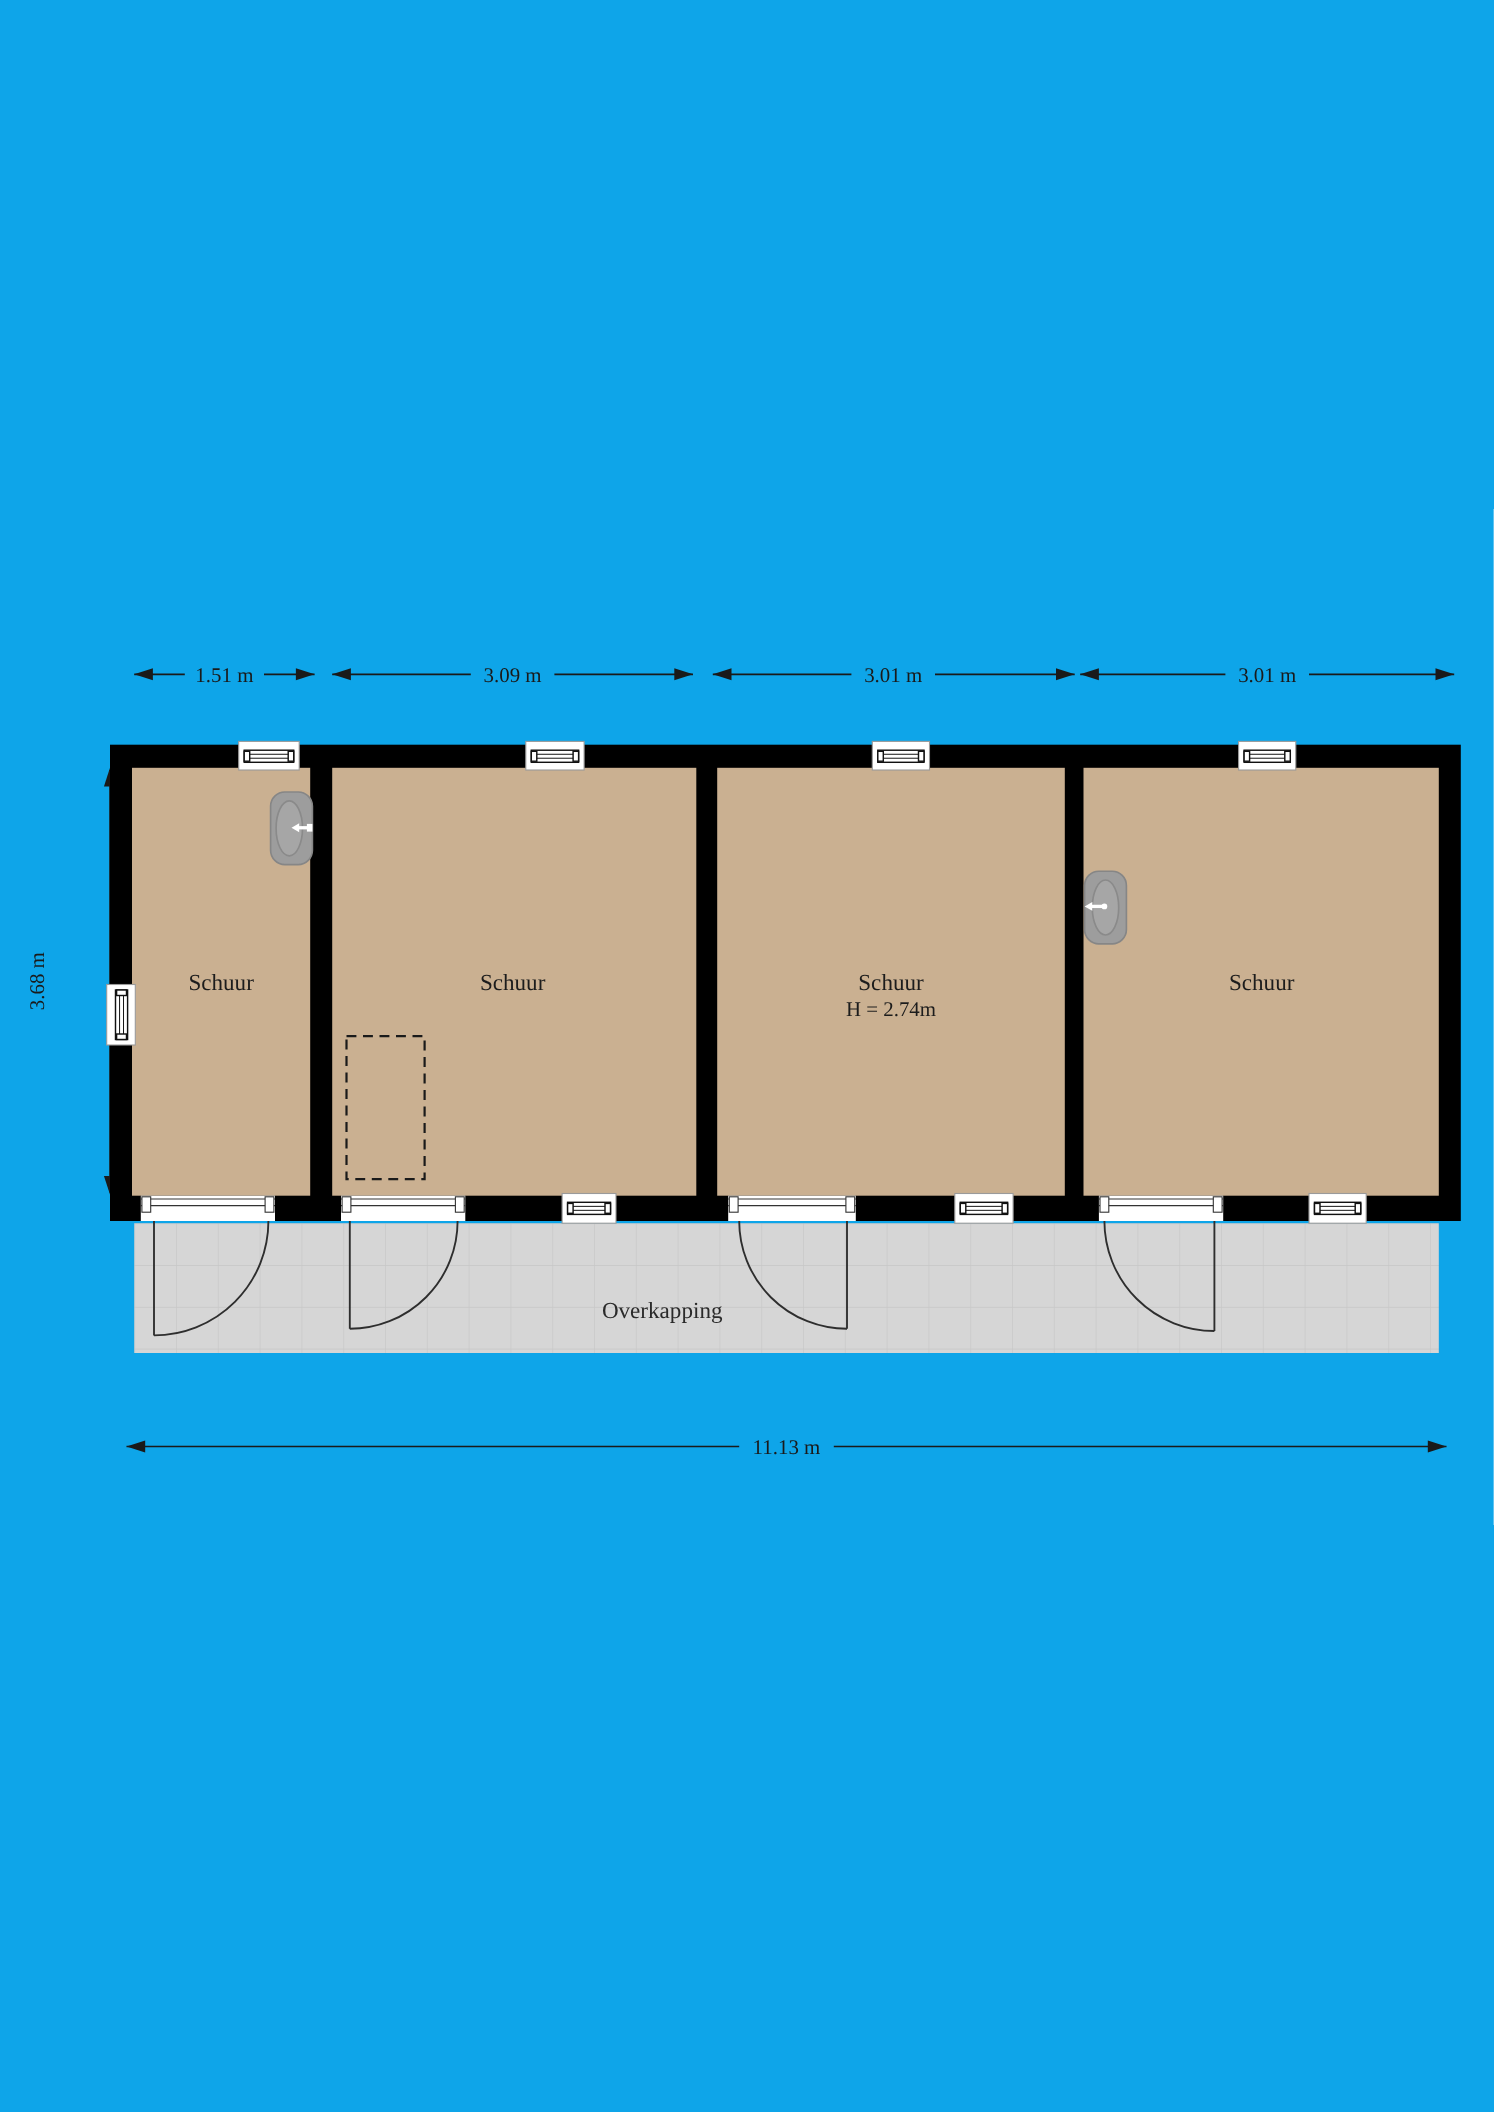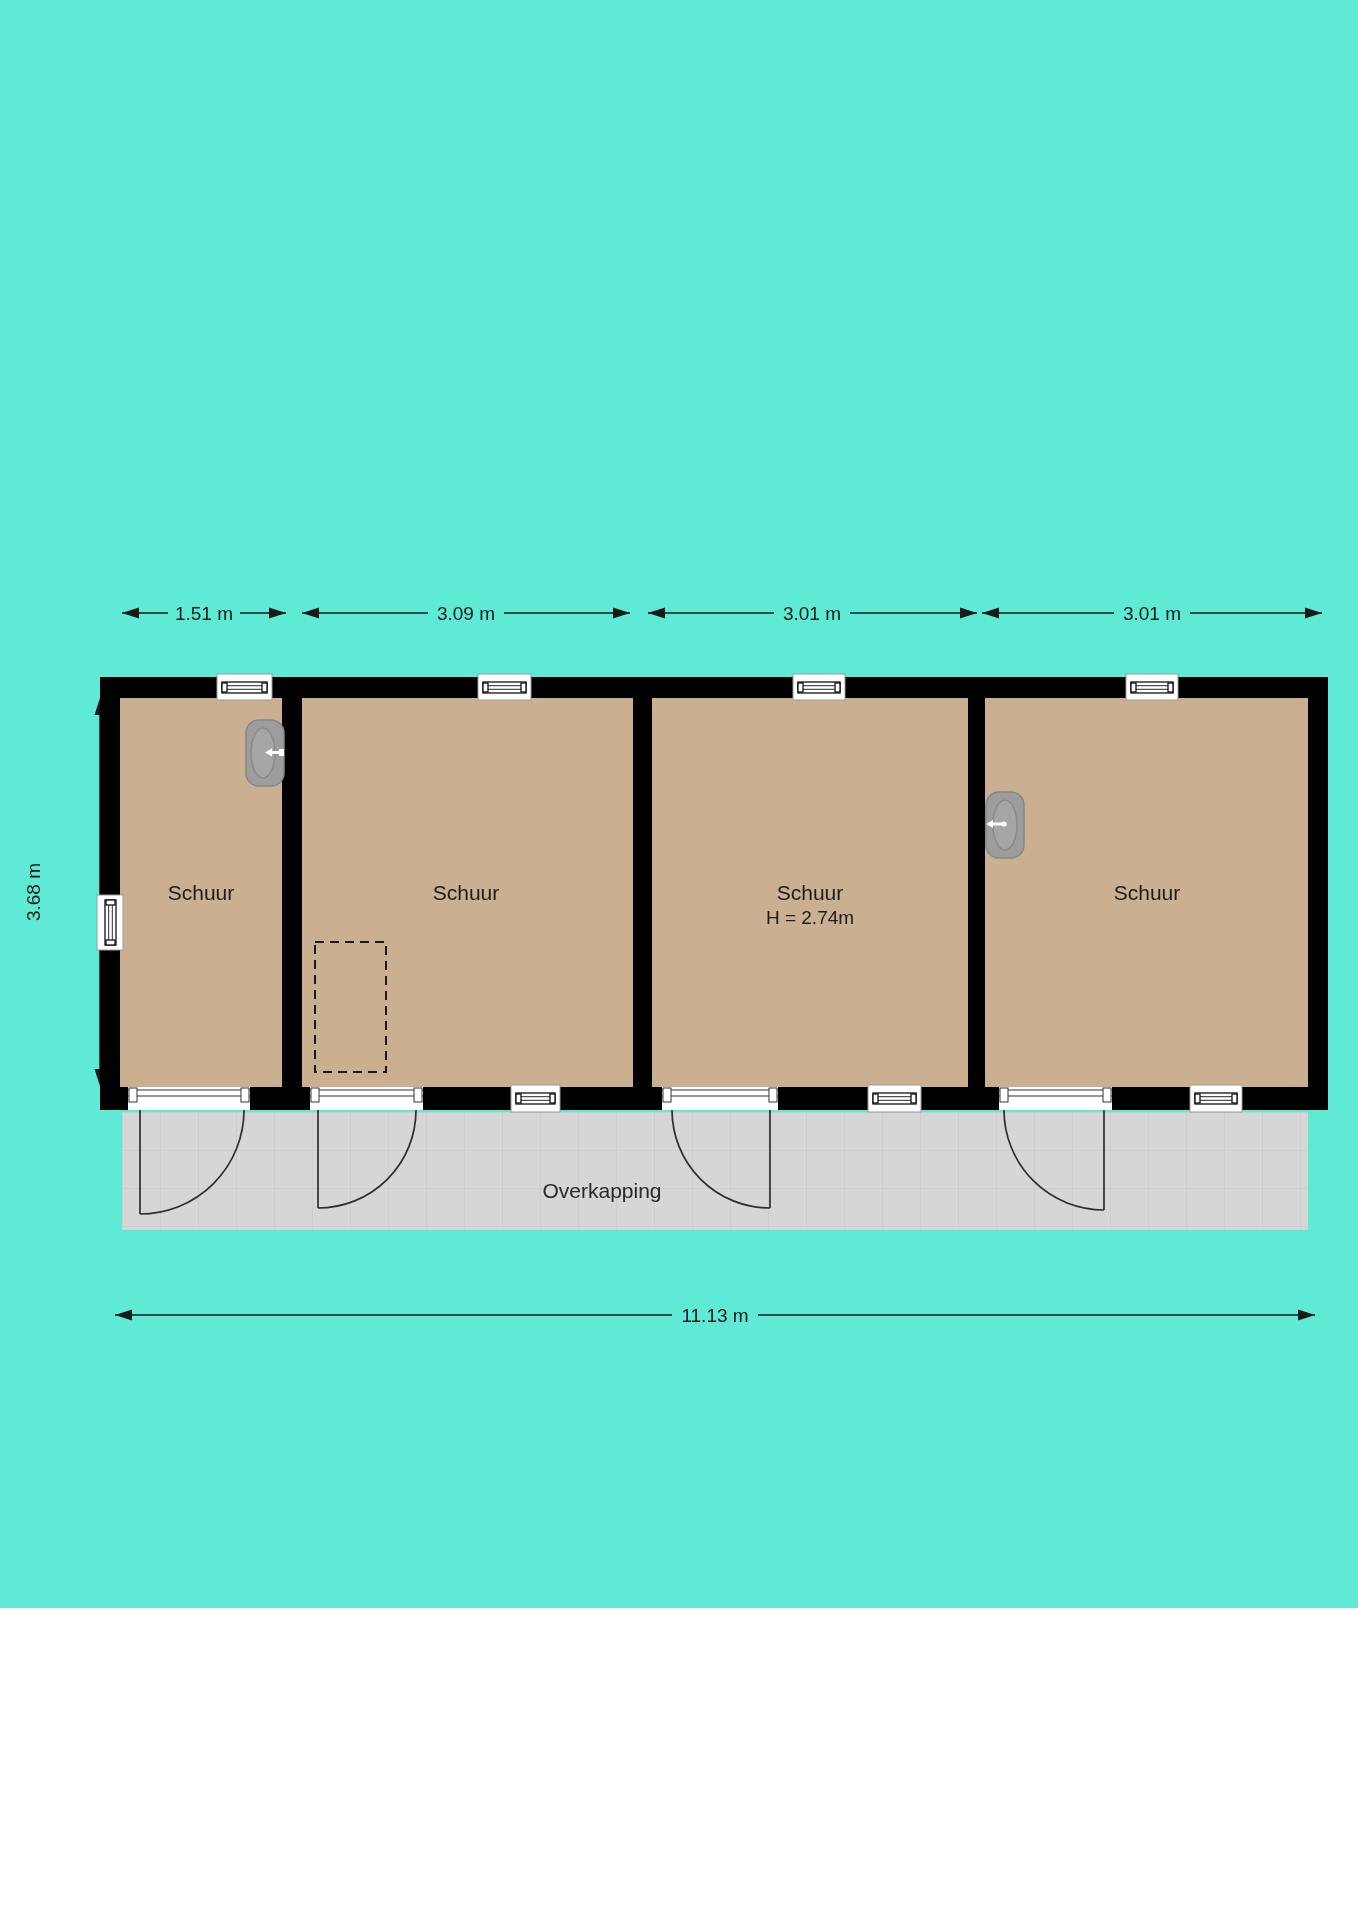--- a/index.html
+++ b/index.html
@@ -6,22 +6,23 @@
     margin: 0;
     padding: 0;
     background: #ffffff;
     width: 1358px;
     height: 1920px;
     font-family: "Liberation Sans", sans-serif;
   }
   #canvas {
     position: relative;
     width: 1358px;
-    height: 1608px;
-    background: #5eead4;
+    height: 1920px;
+    background: #0ea5e9;
+    font-family: Liberation Serif, serif;
   }
   svg { display: block; }
   .dim-line   { stroke: #1a1a1a; stroke-width: 1.5; fill: none; }
   .dim-arrow  { fill: #1a1a1a; stroke: none; }
   .dim-text   { font-size: 19px; fill: #1a1a1a; }
   .room-label { font-size: 21px; fill: #1c1c1c; }
   .sub-label  { font-size: 19px; fill: #1c1c1c; }
   .canopy-label { font-size: 21px; fill: #2a2a2a; }
   .win-outer  { fill: #ffffff; stroke: #9a9a9a; stroke-width: 1; }
   .win-inner  { fill: #ffffff; stroke: #111111; stroke-width: 1.3; }

